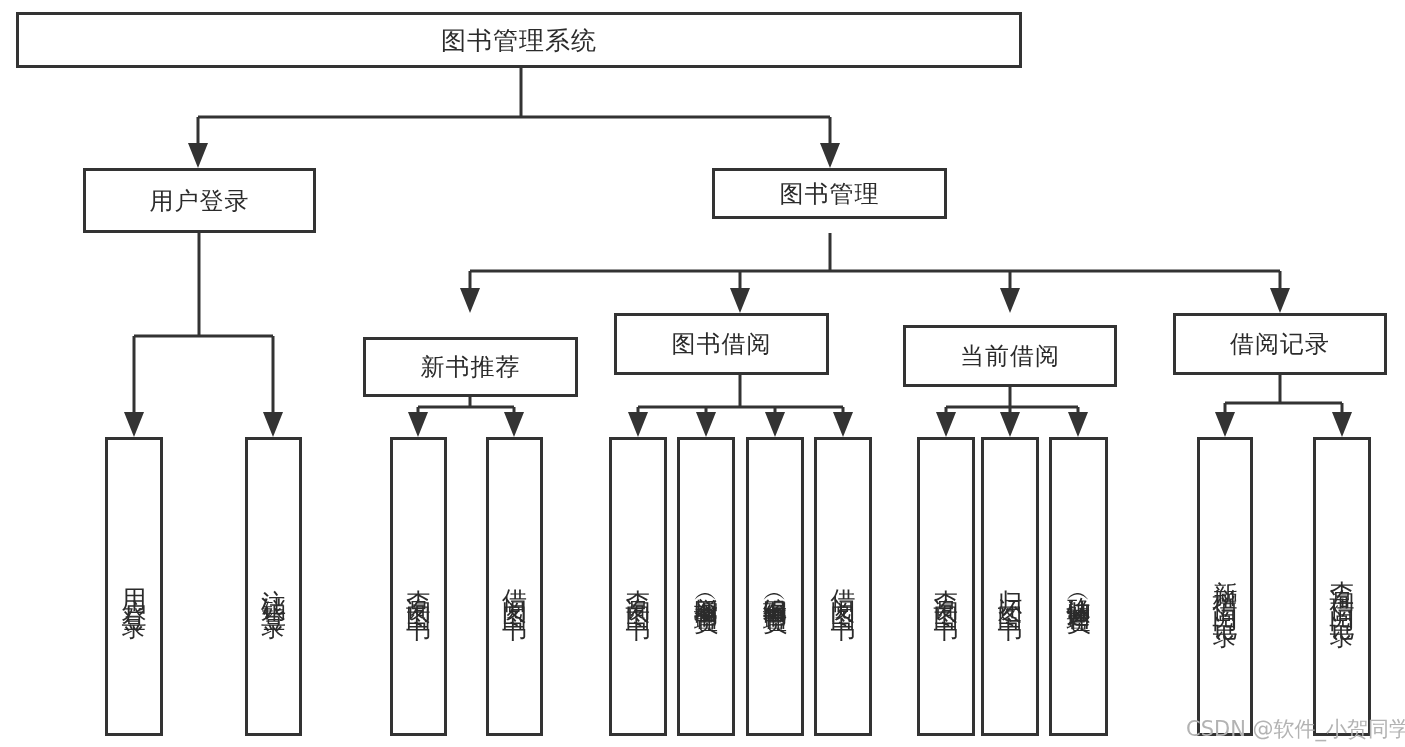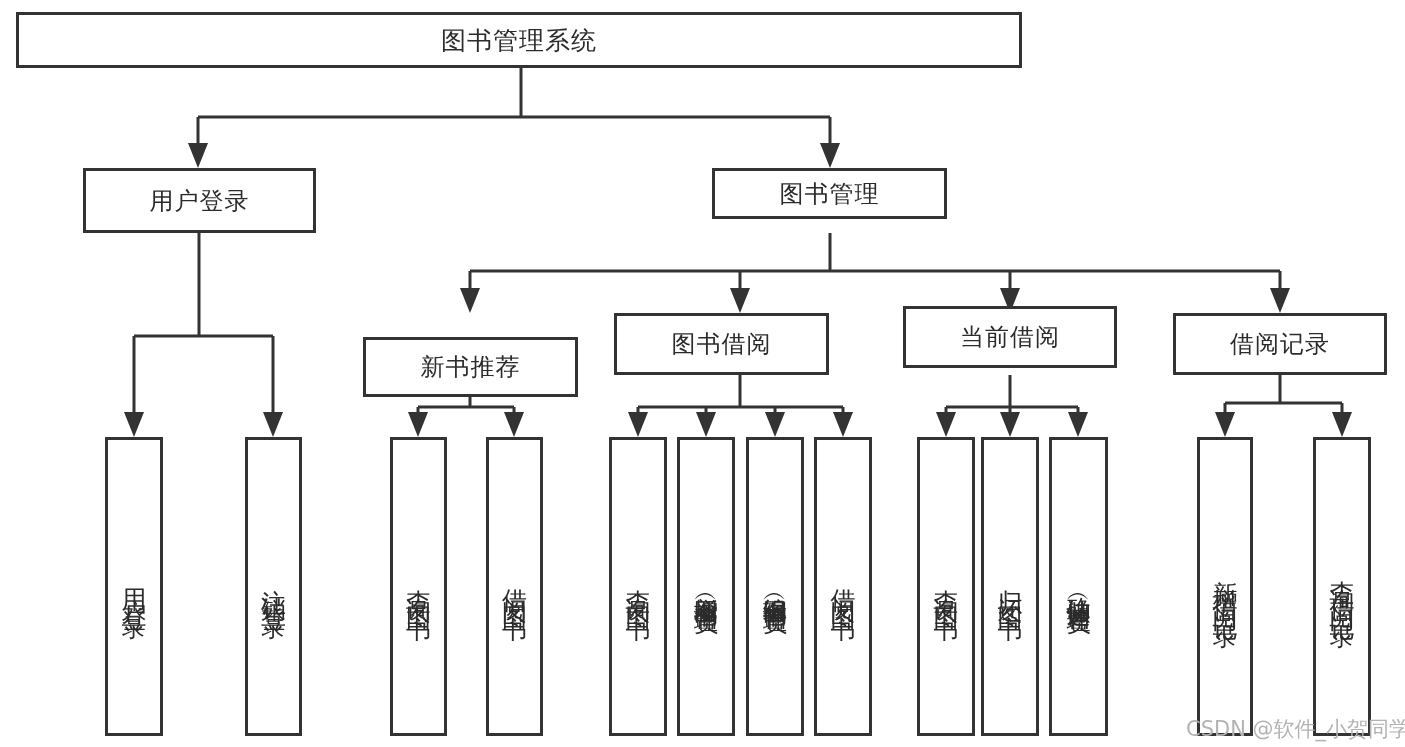--- a/index.html
+++ b/index.html
@@ -123,21 +123,21 @@
   <div class="node hnode" style="left:712px;top:168px;width:235px;height:51px;">
     <span>图书管理</span>
   </div>
 
   <div class="node hnode" style="left:363px;top:313px;width:215px;height:60px;margin-top:24px;">
     <span>新书推荐</span>
   </div>
   <div class="node hnode" style="left:614px;top:313px;width:215px;height:62px;">
     <span>图书借阅</span>
   </div>
-  <div class="node hnode" style="left:903px;top:306px;width:214px;height:62px;">
+  <div class="node hnode" style="left:903px;top:325px;width:214px;height:62px;">
     <span>当前借阅</span>
   </div>
   <div class="node hnode" style="left:1173px;top:313px;width:214px;height:62px;">
     <span>借阅记录</span>
   </div>
 
   <div class="node leaf" style="left:105px;top:437px;width:58px;height:299px;">
     <span>用户登录</span>
   </div>
   <div class="node leaf" style="left:245px;top:437px;width:57px;height:299px;">

